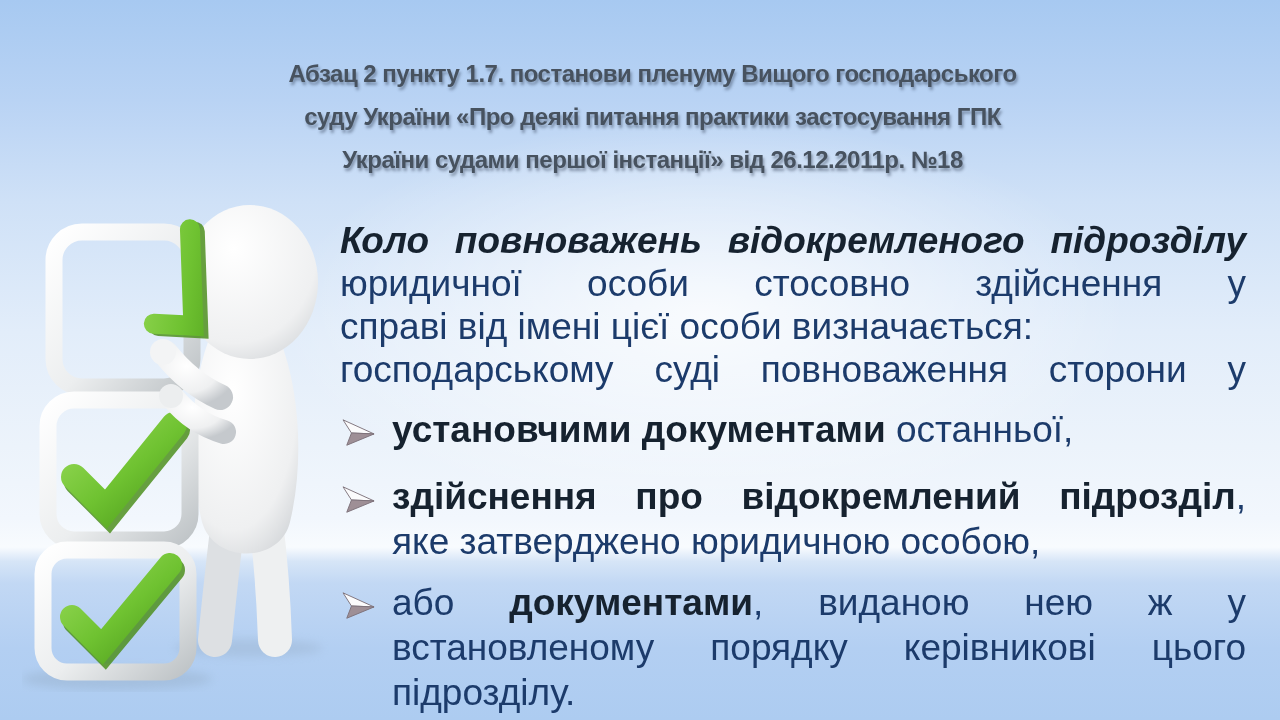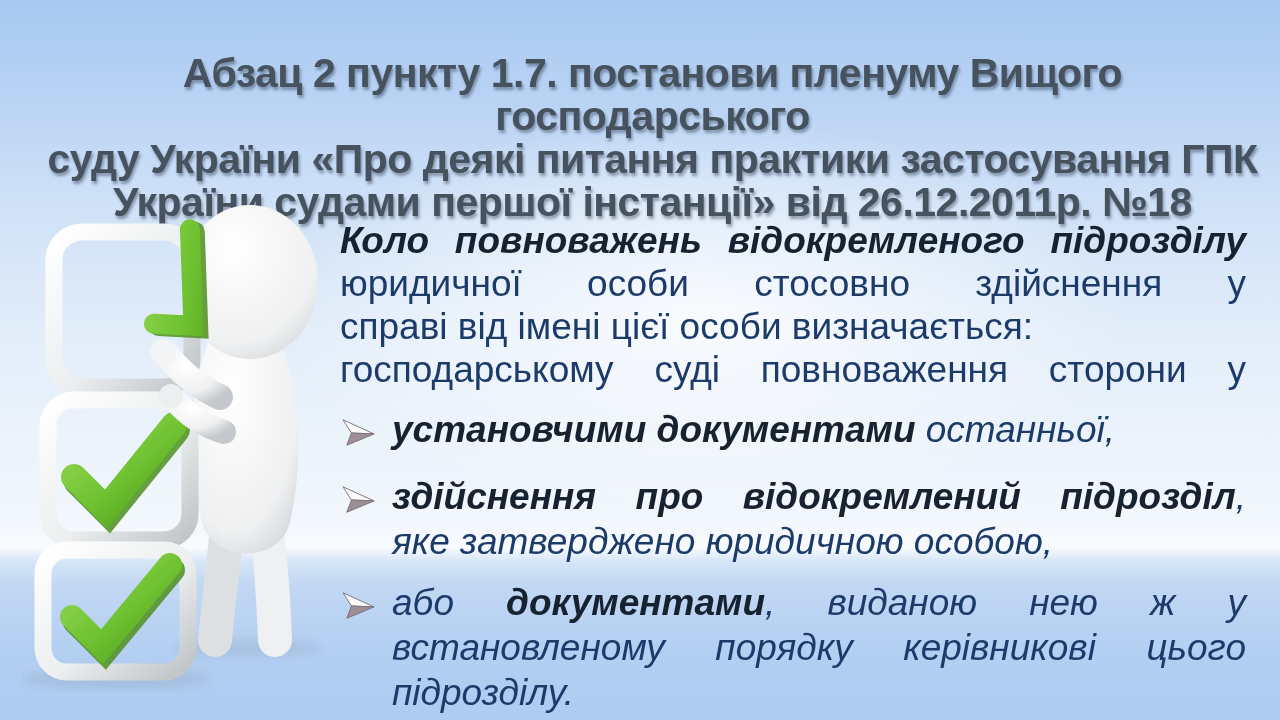--- a/index.html
+++ b/index.html
@@ -21,36 +21,36 @@
         #d6e5f7 78%,
         #c2d8f4 81%,
         #b3cff2 90%,
         #adccf1 100%);
   }
   
   .title{
     position:absolute;top:52px;left:32px;right:7px;
     text-align:center;
     font-weight:bold;
-    font-size:41px;line-height:43px;
+    font-size:24px;line-height:43px;
     letter-spacing:-0.5px;
     color:#47525f;
     text-shadow:1.5px 2.5px 3px rgba(45,58,80,.45);
   }
   
   .content{
     position:absolute;left:340px;width:906px;top:219px;
     font-size:37px;color:#1c3b6b;
   }
   .p-line{line-height:43px;white-space:normal;}
   .justify{text-align:justify;text-align-last:justify;}
   .lead{font-style:italic;}
   .seg-bold{font-weight:bold;color:#16222f;}
   .bullets{margin-top:13px;}
-  .bullet{display:flex;font-style:italic;margin-top:16px;}
+  .bullet{display:flex;margin-top:16px;}
   .marker{flex:0 0 52px;padding-top:9px;}
   .bl{flex:1;}
   .b-line{line-height:45px;}
   
   .figure{position:absolute;left:22px;top:192px;width:312px;height:500px;}
 </style>
 </head>
 <body>
 
 <div class="slide">

